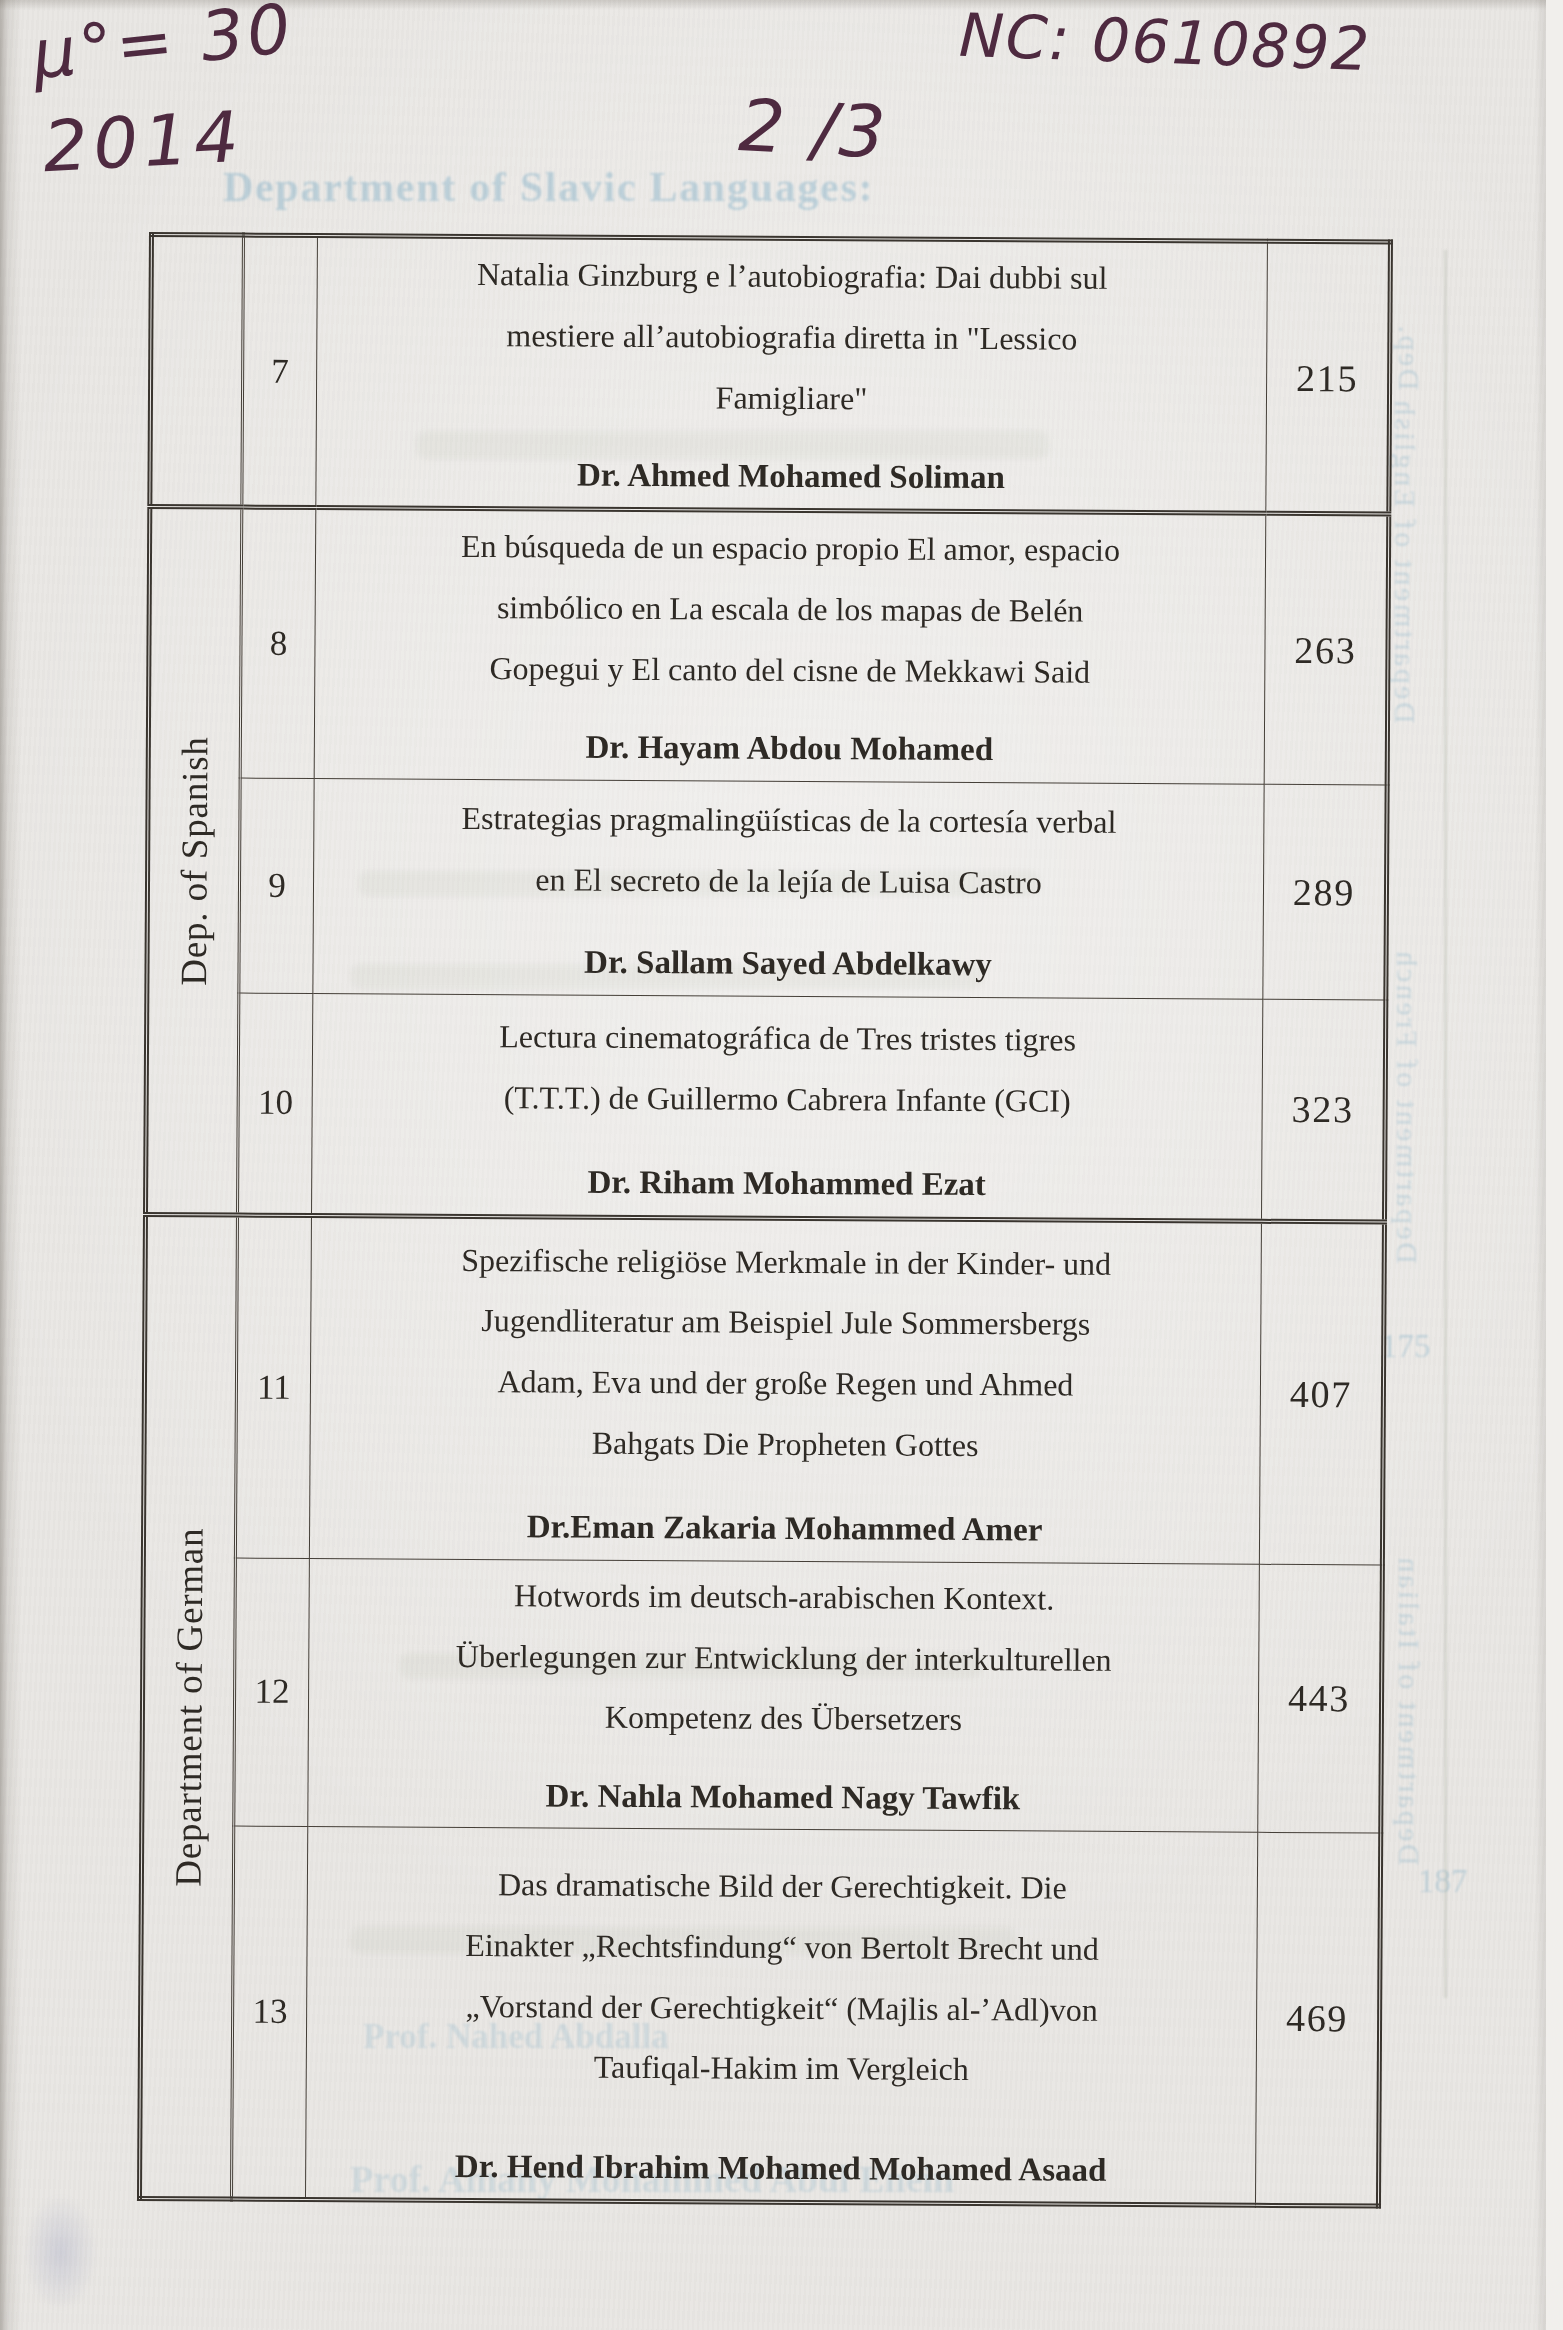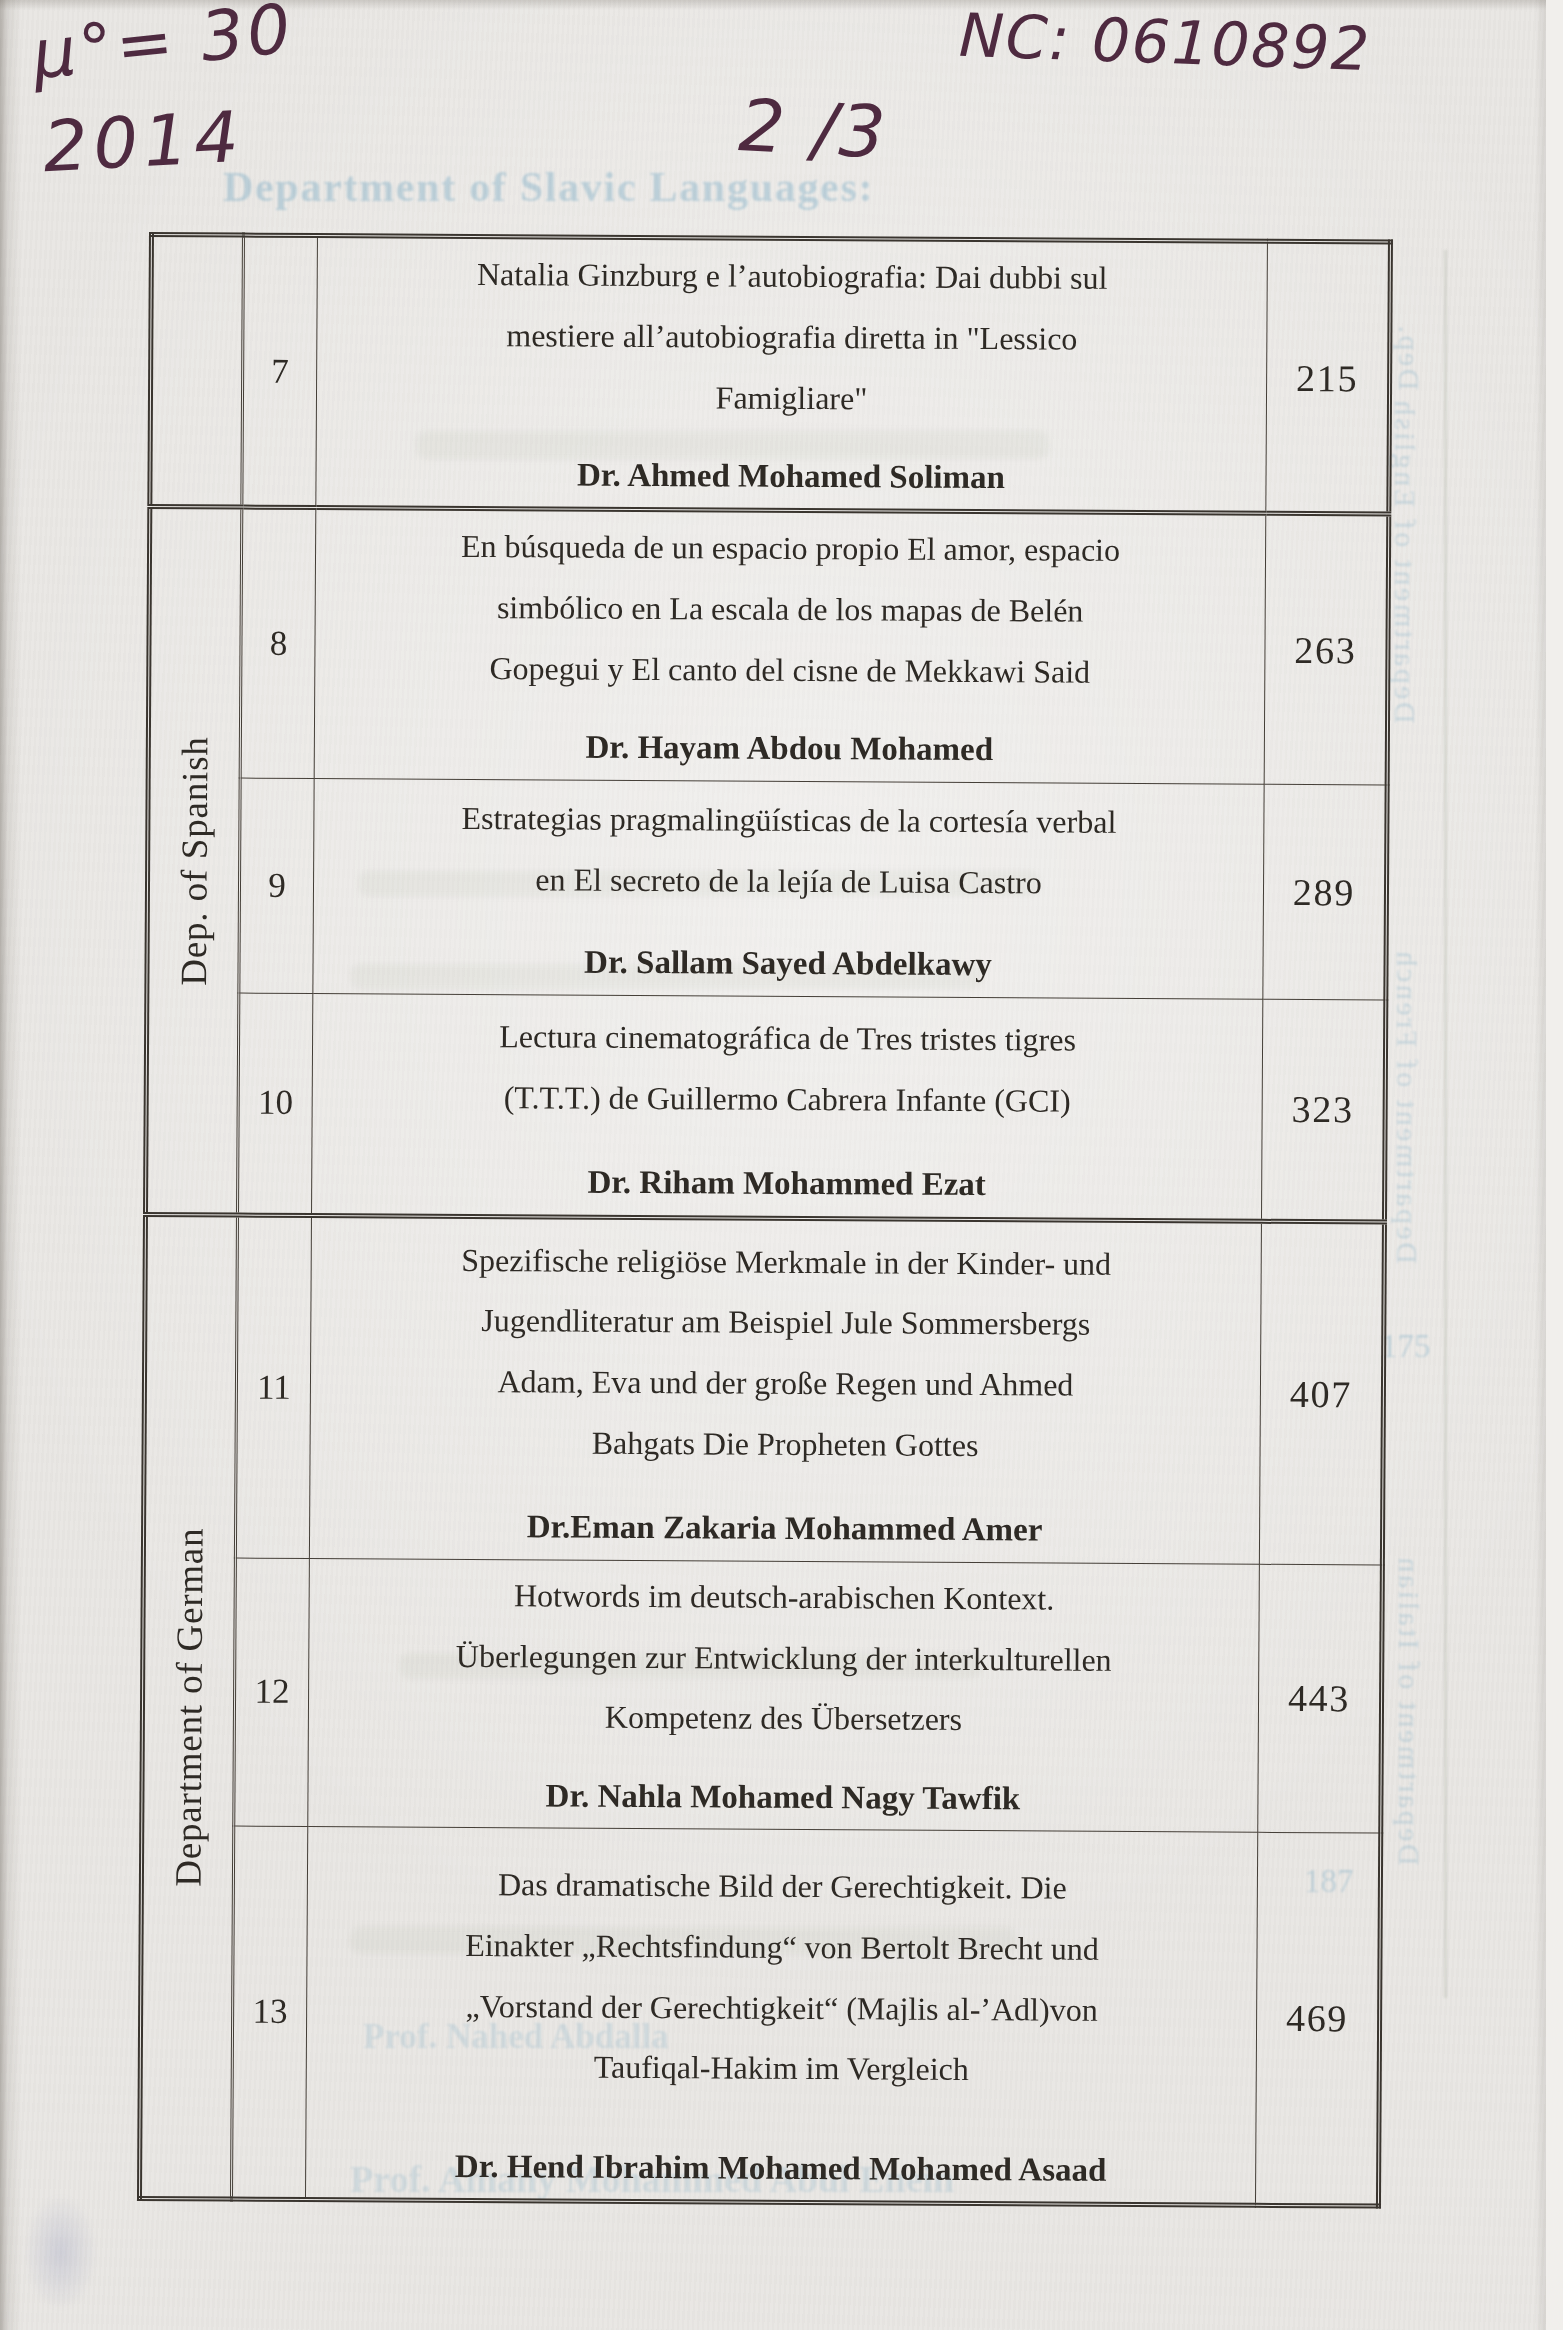--- a/index.html
+++ b/index.html
@@ -30,21 +30,21 @@
   .ghost-v{writing-mode:vertical-rl;transform:scaleY(-1);font-size:30px;opacity:.15;letter-spacing:2.5px;}
   .gv-dep{left:1392px;top:323px;}
   .gv-eng{left:1388px;top:398px;}
   .gv-fre{left:1390px;top:949px;}
   .gv-ita{left:1392px;top:1555px;}
   .ghost-name{font-weight:bold;opacity:.11;filter:blur(1.2px);}
   .gn-1{left:363px;top:2017px;font-size:35px;}
   .gn-2{left:350px;top:2157px;font-size:38px;}
   .ghost-num{opacity:.18;font-size:33px;}
   .gp-175{left:1333px;top:1328px;margin-left:48px;}
-  .gp-187{left:1304px;top:1863px;}
+  .gp-187{left:1418px;top:1863px;}
   .ghost-rule{position:absolute;left:1444px;top:250px;width:2.5px;height:1748px;
               background:rgba(141,150,131,.20);filter:blur(0.8px);}
   .smudge{position:absolute;background:rgba(127,138,116,.07);filter:blur(3.3px);border-radius:11.7px;}
   .sm1{left:416px;top:431px;width:633px;height:28px;}
   .sm2{left:358px;top:871px;width:682px;height:25px;}
   .sm3{left:350px;top:964px;width:633px;height:25px;}
   .sm4{left:399px;top:1653px;width:583px;height:25px;}
   .sm5{left:350px;top:1927px;width:666px;height:27px;}
   .ink-smudge{position:absolute;left:23px;top:2194px;width:75px;height:117px;border-radius:50%;
               background:radial-gradient(ellipse at center, rgba(90,100,160,.18), rgba(90,100,160,0) 70%);

